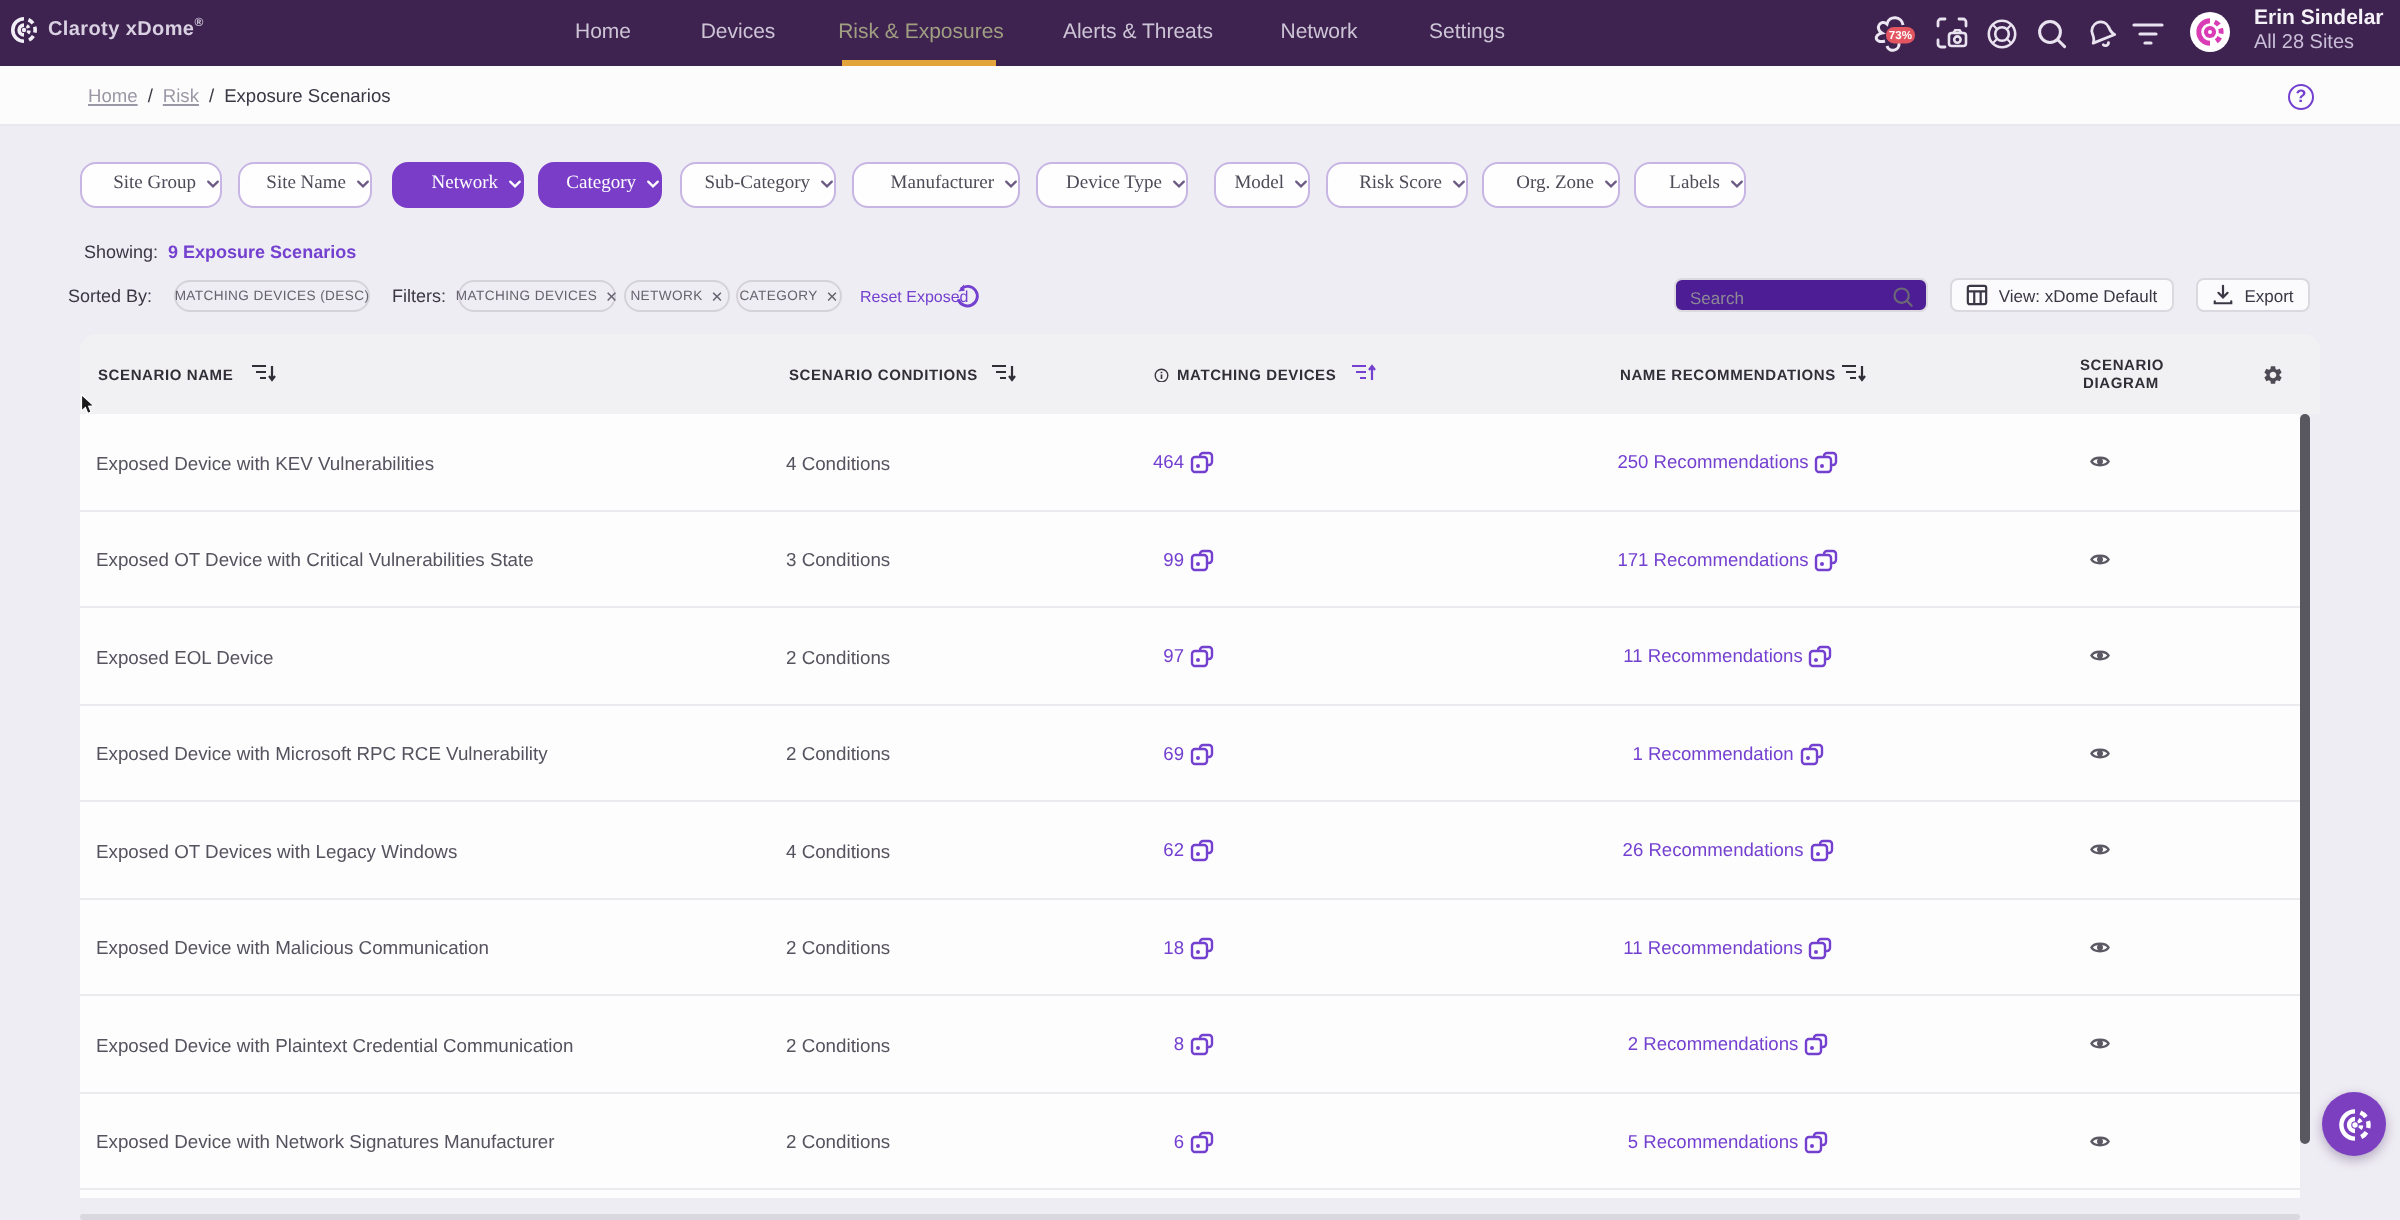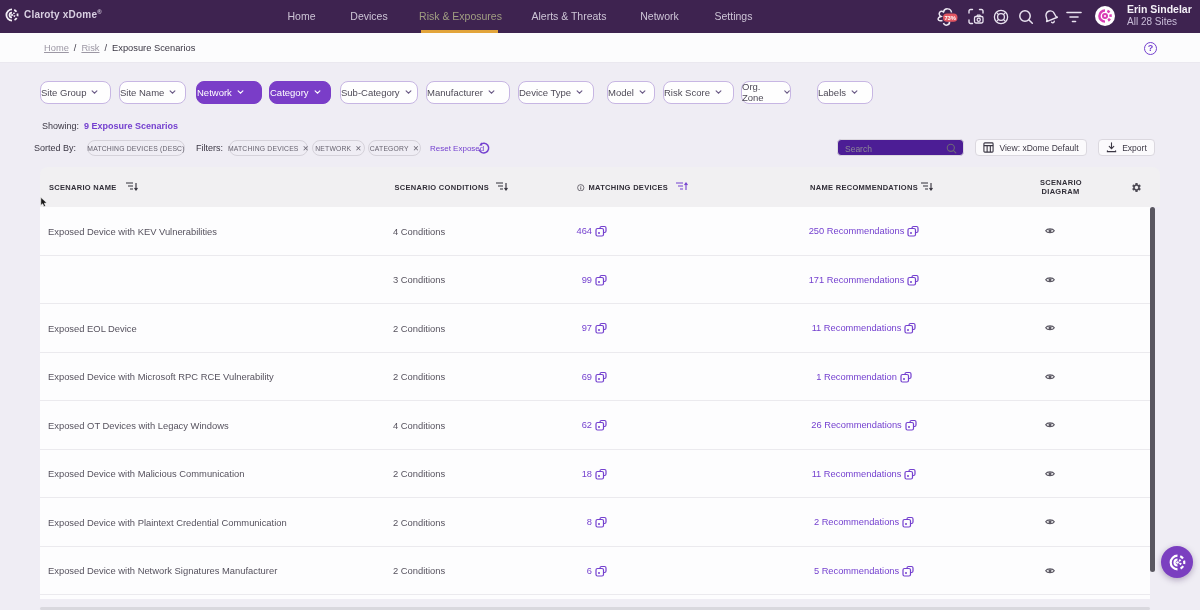--- a/index.html
+++ b/index.html
@@ -22,21 +22,21 @@
 
 
 .crumbs { position:absolute; left:0; top:33px; width:1200px; height:30px; background:#fcfcfd; border-bottom:1px solid #eae8ef; }
 .crumbs .in { position:absolute; left:44px; top:0; height:30px; display:flex; align-items:center; gap:5px; font-size:9.3px; }
 .crumbs a { color:#9c97a4; text-decoration:underline; }
 .crumbs .sep { color:#3b3744; }
 .crumbs .cur { color:#3b3744; }
 .helpq { position:absolute; left:1144px; top:42px; width:13px; height:13px; border:1.5px solid #7440cf; border-radius:50%; color:#7440cf; font-size:9px; font-weight:bold; text-align:center; line-height:10.5px; }
 
 
-.chip { position:absolute; top:81px; height:22.5px; border:1px solid #c7b6e3; border-radius:8px; background:#fefefe; display:flex; align-items:center; justify-content:flex-start; gap:5px; font-size:9.5px; color:#4e4a57; }
+.chip { position:absolute; top:81px; height:22.5px; border:1px solid #c7b6e3; border-radius:8px; background:#fefefe; display:flex; align-items:center; justify-content:flex-end; gap:5px; font-size:9.5px; color:#4e4a57;font-family:Liberation Serif, serif; }
 .chip.fill { background:#7a3dc8; border-color:#7a3dc8; color:#fff; }
 .chev { width:7px; height:4px; }
 
 
 .showing { position:absolute; left:42px; top:121px; font-size:9px; color:#3b3744; }
 .showing b { color:#7440cf; font-weight:bold; font-size:9px; }
 .sortrow { position:absolute; left:0px; top:140px; width:1200px; height:18px; }
 .lbl { position:absolute; top:3px; font-size:9px; color:#3b3744; }
 .pill { position:absolute; top:0; height:16px; border:1px solid #d5d2da; border-radius:9px; background:transparent; display:flex; align-items:center; justify-content:center; gap:4px; font-size:6.8px; color:#66626e; letter-spacing:.2px; white-space:nowrap; }
 .pill .x { font-size:7.5px; color:#66626e; }
@@ -189,21 +189,21 @@
     </svg></div>
 <div class="chip" style="left:518px;width:76px;">Device Type <svg class="chev" viewBox="0 0 8 5">
       <path d="M1 1 L4 4 L7 1" fill="none" stroke="#6a5a85" stroke-width="1.4" stroke-linecap="round"></path>
     </svg></div>
 <div class="chip" style="left:607px;width:48px;">Model <svg class="chev" viewBox="0 0 8 5">
       <path d="M1 1 L4 4 L7 1" fill="none" stroke="#6a5a85" stroke-width="1.4" stroke-linecap="round"></path>
     </svg></div>
 <div class="chip" style="left:663px;width:71px;">Risk Score <svg class="chev" viewBox="0 0 8 5">
       <path d="M1 1 L4 4 L7 1" fill="none" stroke="#6a5a85" stroke-width="1.4" stroke-linecap="round"></path>
     </svg></div>
-<div class="chip" style="left:741px;width:50px;">Org. Zone <svg class="chev" viewBox="0 0 8 5">
+<div class="chip" style="left:741px;width:69px;">Org. Zone <svg class="chev" viewBox="0 0 8 5">
       <path d="M1 1 L4 4 L7 1" fill="none" stroke="#6a5a85" stroke-width="1.4" stroke-linecap="round"></path>
     </svg></div>
 <div class="chip" style="left:817px;width:56px;">Labels <svg class="chev" viewBox="0 0 8 5">
       <path d="M1 1 L4 4 L7 1" fill="none" stroke="#6a5a85" stroke-width="1.4" stroke-linecap="round"></path>
     </svg></div>
 
 <div class="showing">Showing:&nbsp; <b>9 Exposure Scenarios</b></div>
 
 <div class="sortrow">
   <div class="lbl" style="left:34px;">Sorted By:</div>
@@ -304,20 +304,21 @@
           <circle cx="4" cy="8" r="1" fill="#7440cf"></circle>
         </svg></div>
       <div class="td-eye">
         <svg width="10" height="7.5" viewBox="0 0 14 10">
           <path d="M1 5 C3 1.5 11 1.5 13 5 C11 8.5 3 8.5 1 5 z" fill="none" stroke="#5c5964" stroke-width="1.7"></path>
           <circle cx="7" cy="5" r="2.1" fill="#5c5964"></circle>
         </svg>
       </div>
     </div>
   <div class="trow">
+      <div class="td-name">Exposed OT Device with Critical Vulnerabilities State</div>
       <div class="td-cond">3 Conditions</div>
       <div class="td-match">99 <svg width="12" height="12" viewBox="0 0 12 12">
           <g fill="none" stroke="#7440cf" stroke-width="1.2">
             <rect x="1" y="3.5" width="7.5" height="7.5" rx="1.5"></rect>
             <path d="M5 3.5 V3 a1.5 1.5 0 0 1 1.5 -1.5 h3 A1.5 1.5 0 0 1 11 3 v3 a1.5 1.5 0 0 1 -1.5 1.5 H8.8"></path>
           </g>
           <circle cx="4" cy="8" r="1" fill="#7440cf"></circle>
         </svg></div>
       <div class="td-rec">171 Recommendations <svg width="12" height="12" viewBox="0 0 12 12">
           <g fill="none" stroke="#7440cf" stroke-width="1.2">

